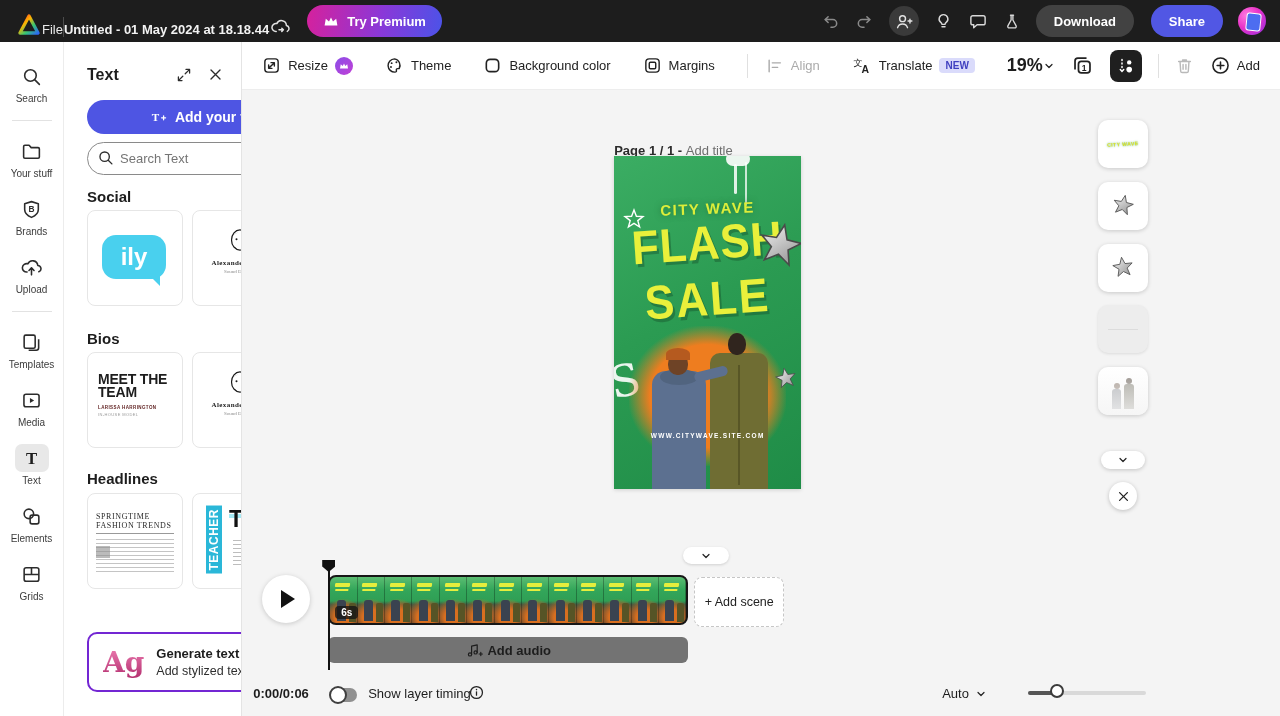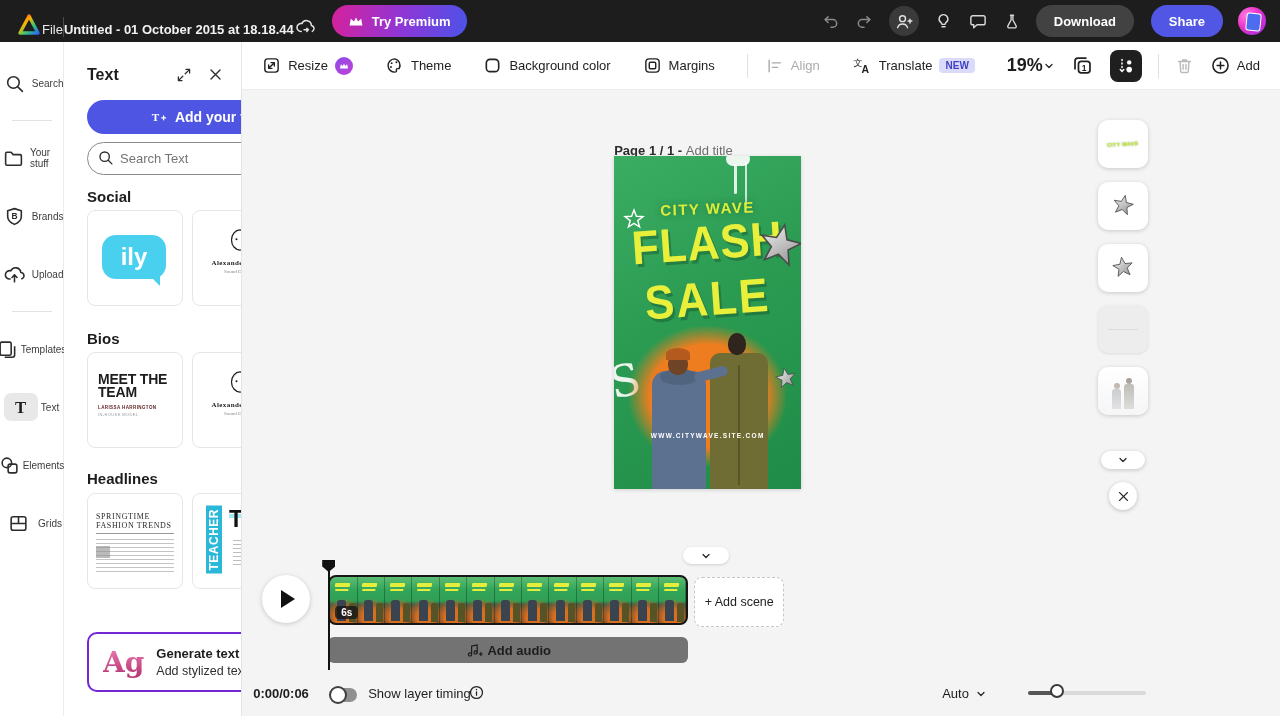--- a/index.html
+++ b/index.html
@@ -27,21 +27,21 @@
   .pill.share { background:#5157e4; color:#fff; margin-left:2px; }
   .avatar { width:28px; height:28px; border-radius:50%; position:relative; overflow:hidden; cursor:pointer;
     background:radial-gradient(circle at 30% 30%, #ff7ae0 0%, #ea33c8 45%, #8a2be2 100%); }
   .avatar::after { content:""; position:absolute; left:8px; top:6px; width:13px; height:16px; background:#4d6df0; border:1.5px solid #fff; border-radius:3px; transform:rotate(6deg); }
 
   
   .app-body { display:flex; height:674px; }
 
   
   .rail { width:64px; background:#fff; border-right:1px solid #ececec; padding-top:12px; display:flex; flex-direction:column; align-items:center; }
-  .rail-item { width:64px; height:58px; display:flex; flex-direction:row; align-items:center; justify-content:center; gap:3px; cursor:pointer; color:#2c2c2c; }
+  .rail-item { width:64px; height:58px; display:flex; flex-direction:column; align-items:center; justify-content:center; gap:3px; cursor:pointer; color:#2c2c2c; }
   .rail-icon { width:34px; height:28px; display:flex; align-items:center; justify-content:center; border-radius:7px; }
   .rail-item.active .rail-icon { background:#e8e8e8; }
   .rail-label { font-size:10px; color:#3c3c3c; }
   .rail-div { width:40px; height:1px; background:#e2e2e2; margin:8px 0; }
 
   
   .panel { width:285px; background:#fff; position:relative; border-right:1px solid #e4e4e4; overflow:hidden; }
   .p-header { position:absolute; top:24px; left:23px; right:18px; display:flex; align-items:center; }
   .p-title { font-size:16px; font-weight:800; }
   .p-hicons { margin-left:auto; display:flex; gap:16px; color:#2c2c2c; }
@@ -197,21 +197,21 @@
 
 <header class="topbar">
   <div class="tb-left">
     <div class="logo">
       <svg width="26" height="24" viewBox="0 0 24 24">
           <path d="M12 3 L21 20 H3 Z" fill="none" stroke="url(#logoGrad)" stroke-width="3.4" stroke-linejoin="round"></path>
         </svg>
     </div>
     <button class="tb-file">File</button>
     <div class="tb-div"></div>
-    <div class="tb-title">Untitled - 01 October 2015 at 18.18.44</div>
+    <div class="tb-title">Untitled - 01 May 2024 at 18.18.44</div>
     <span class="tb-icon">
       <svg width="22" height="20" viewBox="0 0 20 20" fill="none" stroke="currentColor" stroke-width="1.5" stroke-linecap="round" stroke-linejoin="round">
           <path d="M6.2 14.5a4 4 0 1 1 .6-7.9A5 5 0 0 1 16.4 8.4a3.2 3.2 0 0 1 .9 6"></path>
           <path d="M9 12.8h4.4l-1.6-1.6M13.4 12.8l-1.6 1.6"></path>
         </svg>
     </span>
     <button class="try-premium">
       <span>
         <svg width="16" height="13" viewBox="0 0 20 16">
             <path d="M2 13 L3.5 4.5 7.5 8 10 3 12.5 8 16.5 4.5 18 13 Z" fill="#fff"></path>
@@ -305,20 +305,29 @@
     <div class="rail-div"></div>
     <div class="rail-item">
       <span class="rail-icon">
           <svg width="21" height="21" viewBox="0 0 20 20" fill="none" stroke="#2c2c2c" stroke-width="1.5" stroke-linejoin="round">
             <rect x="3" y="3" width="10.5" height="12.5" rx="1.5"></rect>
             <path d="M16.8 6.8v8.2a2.3 2.3 0 0 1-2.3 2.3H7.3"></path>
           </svg>
         </span>
       <span class="rail-label">Templates</span>
     </div>
+    <div class="rail-item">
+      <span class="rail-icon">
+          <svg width="21" height="21" viewBox="0 0 20 20" fill="none" stroke="#2c2c2c" stroke-width="1.5" stroke-linejoin="round">
+            <rect x="2.8" y="4" width="14.4" height="12" rx="2"></rect>
+            <path d="M8.5 7.7l4 2.3-4 2.3z" fill="#2c2c2c" stroke="none"></path>
+          </svg>
+        </span>
+      <span class="rail-label">Media</span>
+    </div>
     <div class="rail-item active">
       <span class="rail-icon">
           <svg width="21" height="21" viewBox="0 0 20 20">
             <text x="10" y="15" font-size="16" font-weight="bold" fill="#1d1d1d" text-anchor="middle" font-family="Liberation Serif">T</text>
           </svg>
         </span>
       <span class="rail-label">Text</span>
     </div>
     <div class="rail-item">
       <span class="rail-icon">

